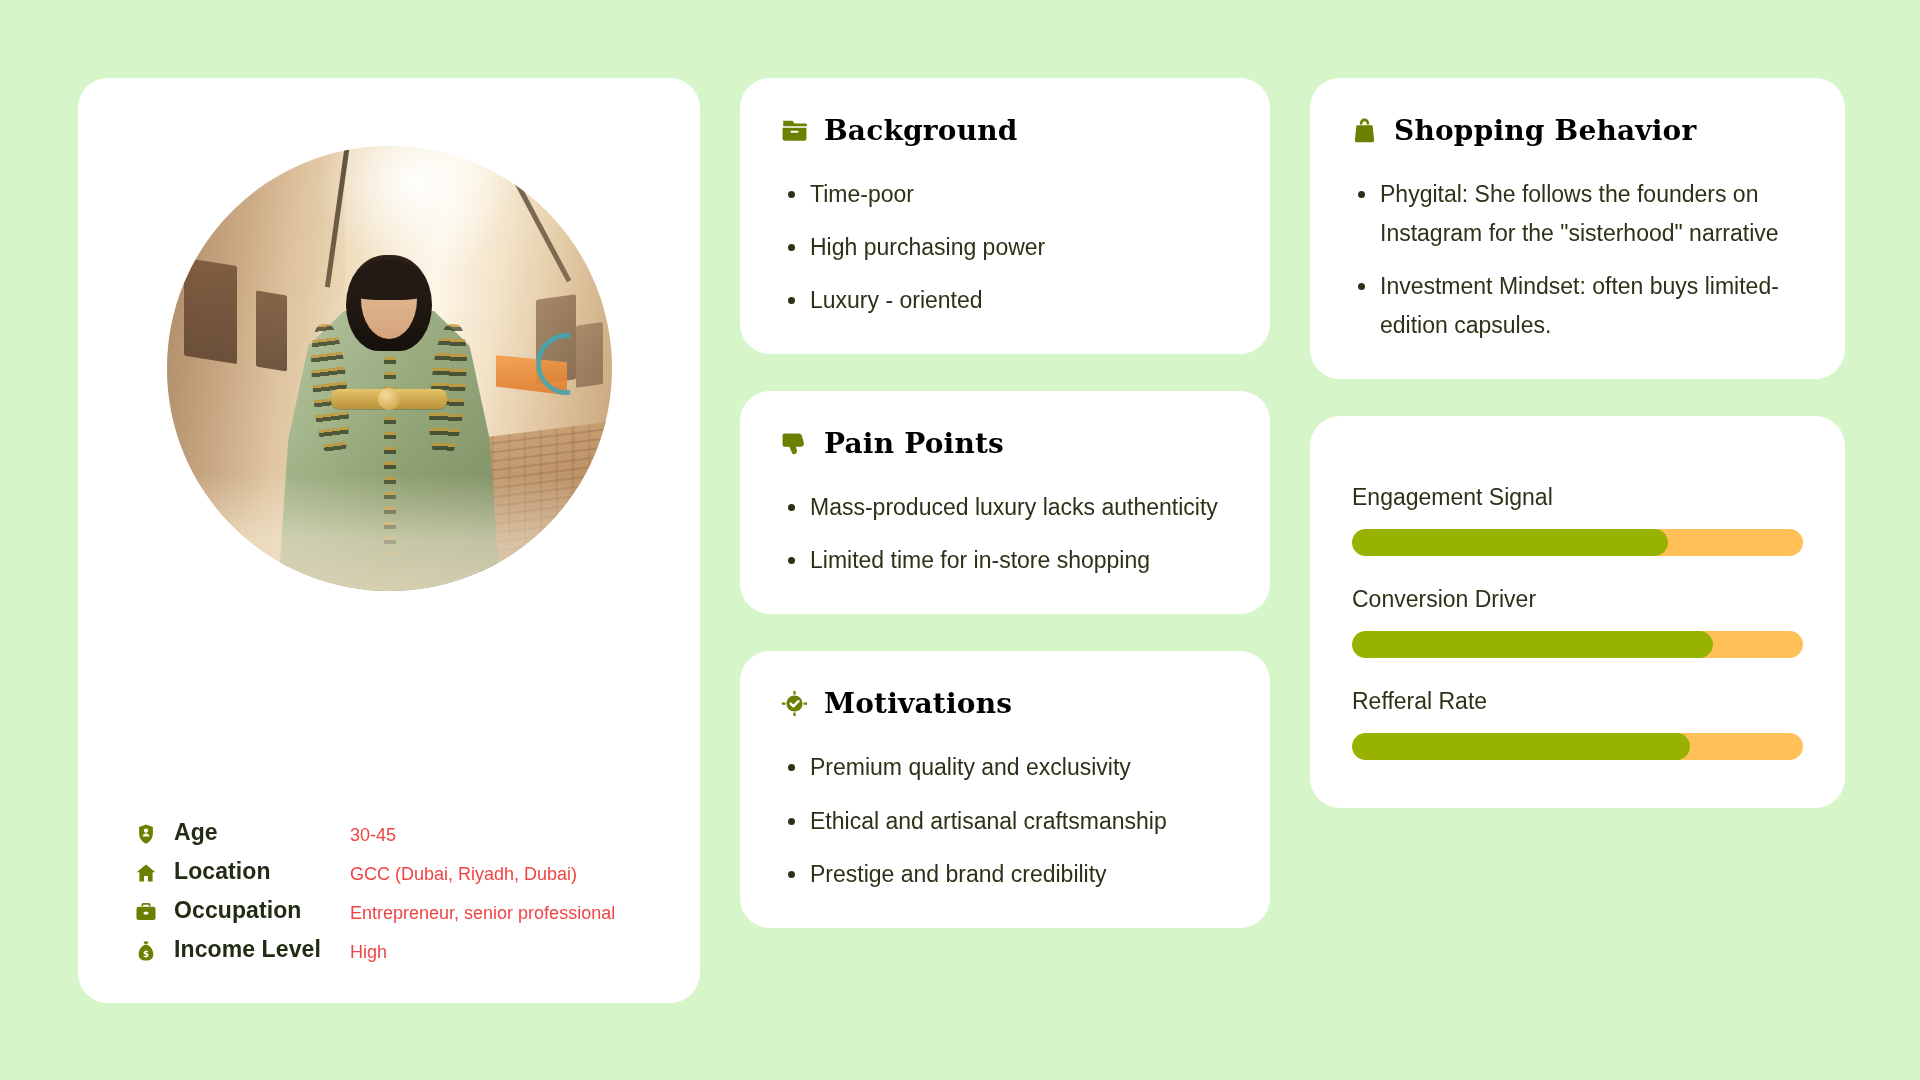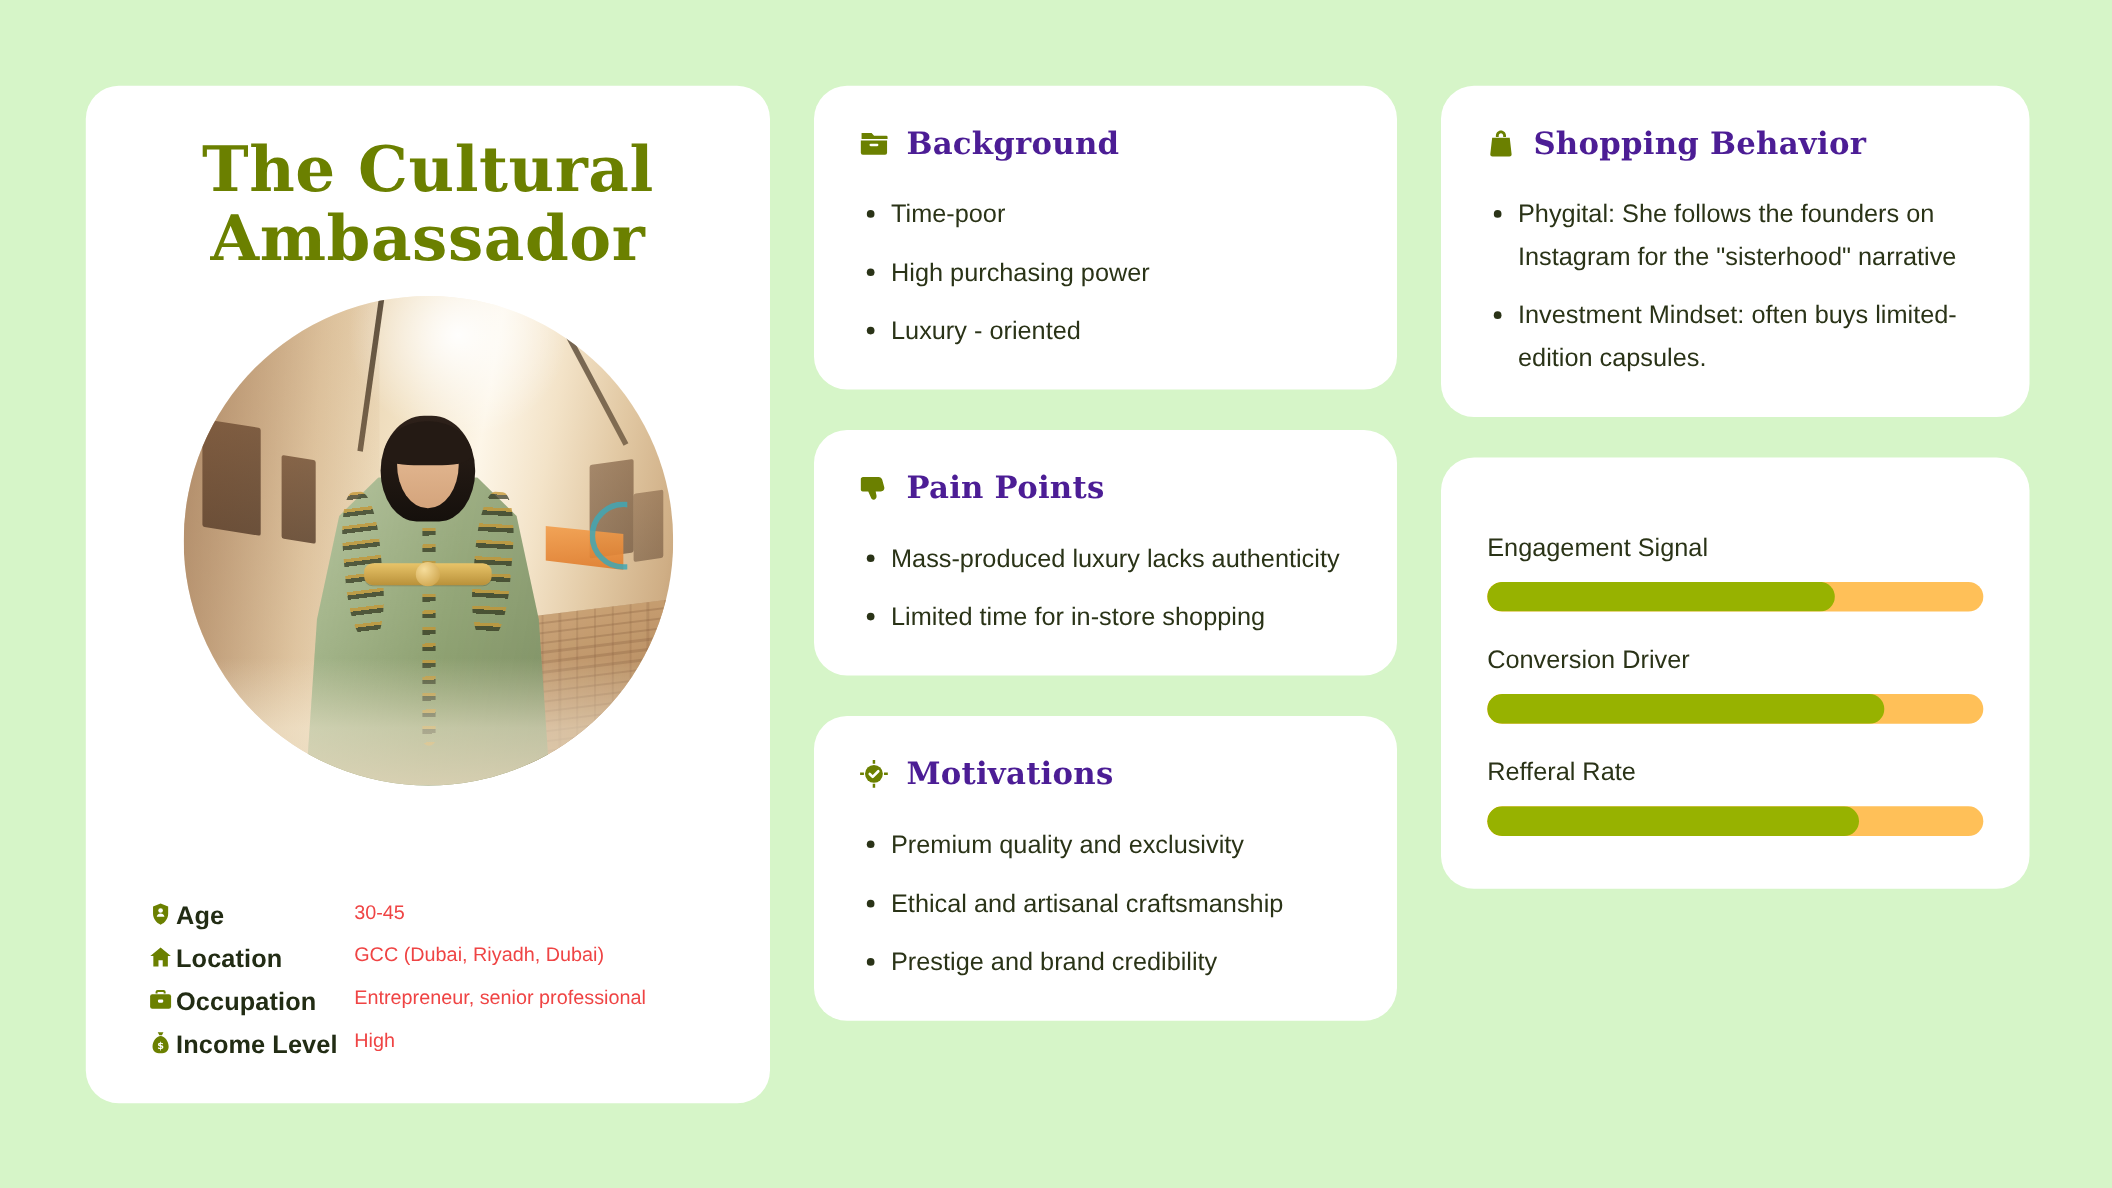--- a/index.html
+++ b/index.html
@@ -222,22 +222,22 @@
   .attrs {
     margin-top:auto;
     width:100%;
     padding-left:12px;
     display:flex;
     flex-direction:column;
     gap:12px;
   }
   .attr-row {
     display:flex;
-    align-items:flex-start;
-    gap:2px;
+    align-items:flex-end;
+    gap:16px;
   }
   .attr-icon {
     width:24px; height:24px;
     flex:none;
     display:flex; align-items:center; justify-content:center;
     color:#6b8000;
   }
   .attr-icon svg { width:22px; height:22px; fill:#6b8000; display:block; }
   .attr-label {
     font-size:23px;
@@ -273,21 +273,21 @@
   .card-head .head-icon {
     width:28px; height:28px;
     flex:none;
     display:flex; align-items:center; justify-content:center;
   }
   .card-head .head-icon svg { width:27px; height:27px; fill:#6b8000; display:block; }
   .card-title {
     font-family:"DejaVu Serif", serif;
     font-weight:700;
     font-size:28px;
-    color:#4c1d95;
+    color:#000000;
     letter-spacing:0.2px;
   }
 
   ul.bullets {
     list-style:none;
     display:flex;
     flex-direction:column;
     gap:14px;
   }
   ul.bullets li {
@@ -331,21 +331,20 @@
     background:#97b200;
   }
 </style>
 </head>
 <body style="background: rgb(214, 245, 200);">
 
 <div class="board">
 
   <section class="card profile-card">
 
-    <h1 class="persona-title">The Cultural Ambassador</h1>
 
     <div class="avatar-wrap">
       <div class="photo">
         <div class="wall-window w1"></div>
         <div class="wall-window w2"></div>
         <div class="wall-window w3"></div>
         <div class="wall-window w4"></div>
         <div class="brick-band"></div>
         <div class="awning"></div>
         <div class="hose"></div>

